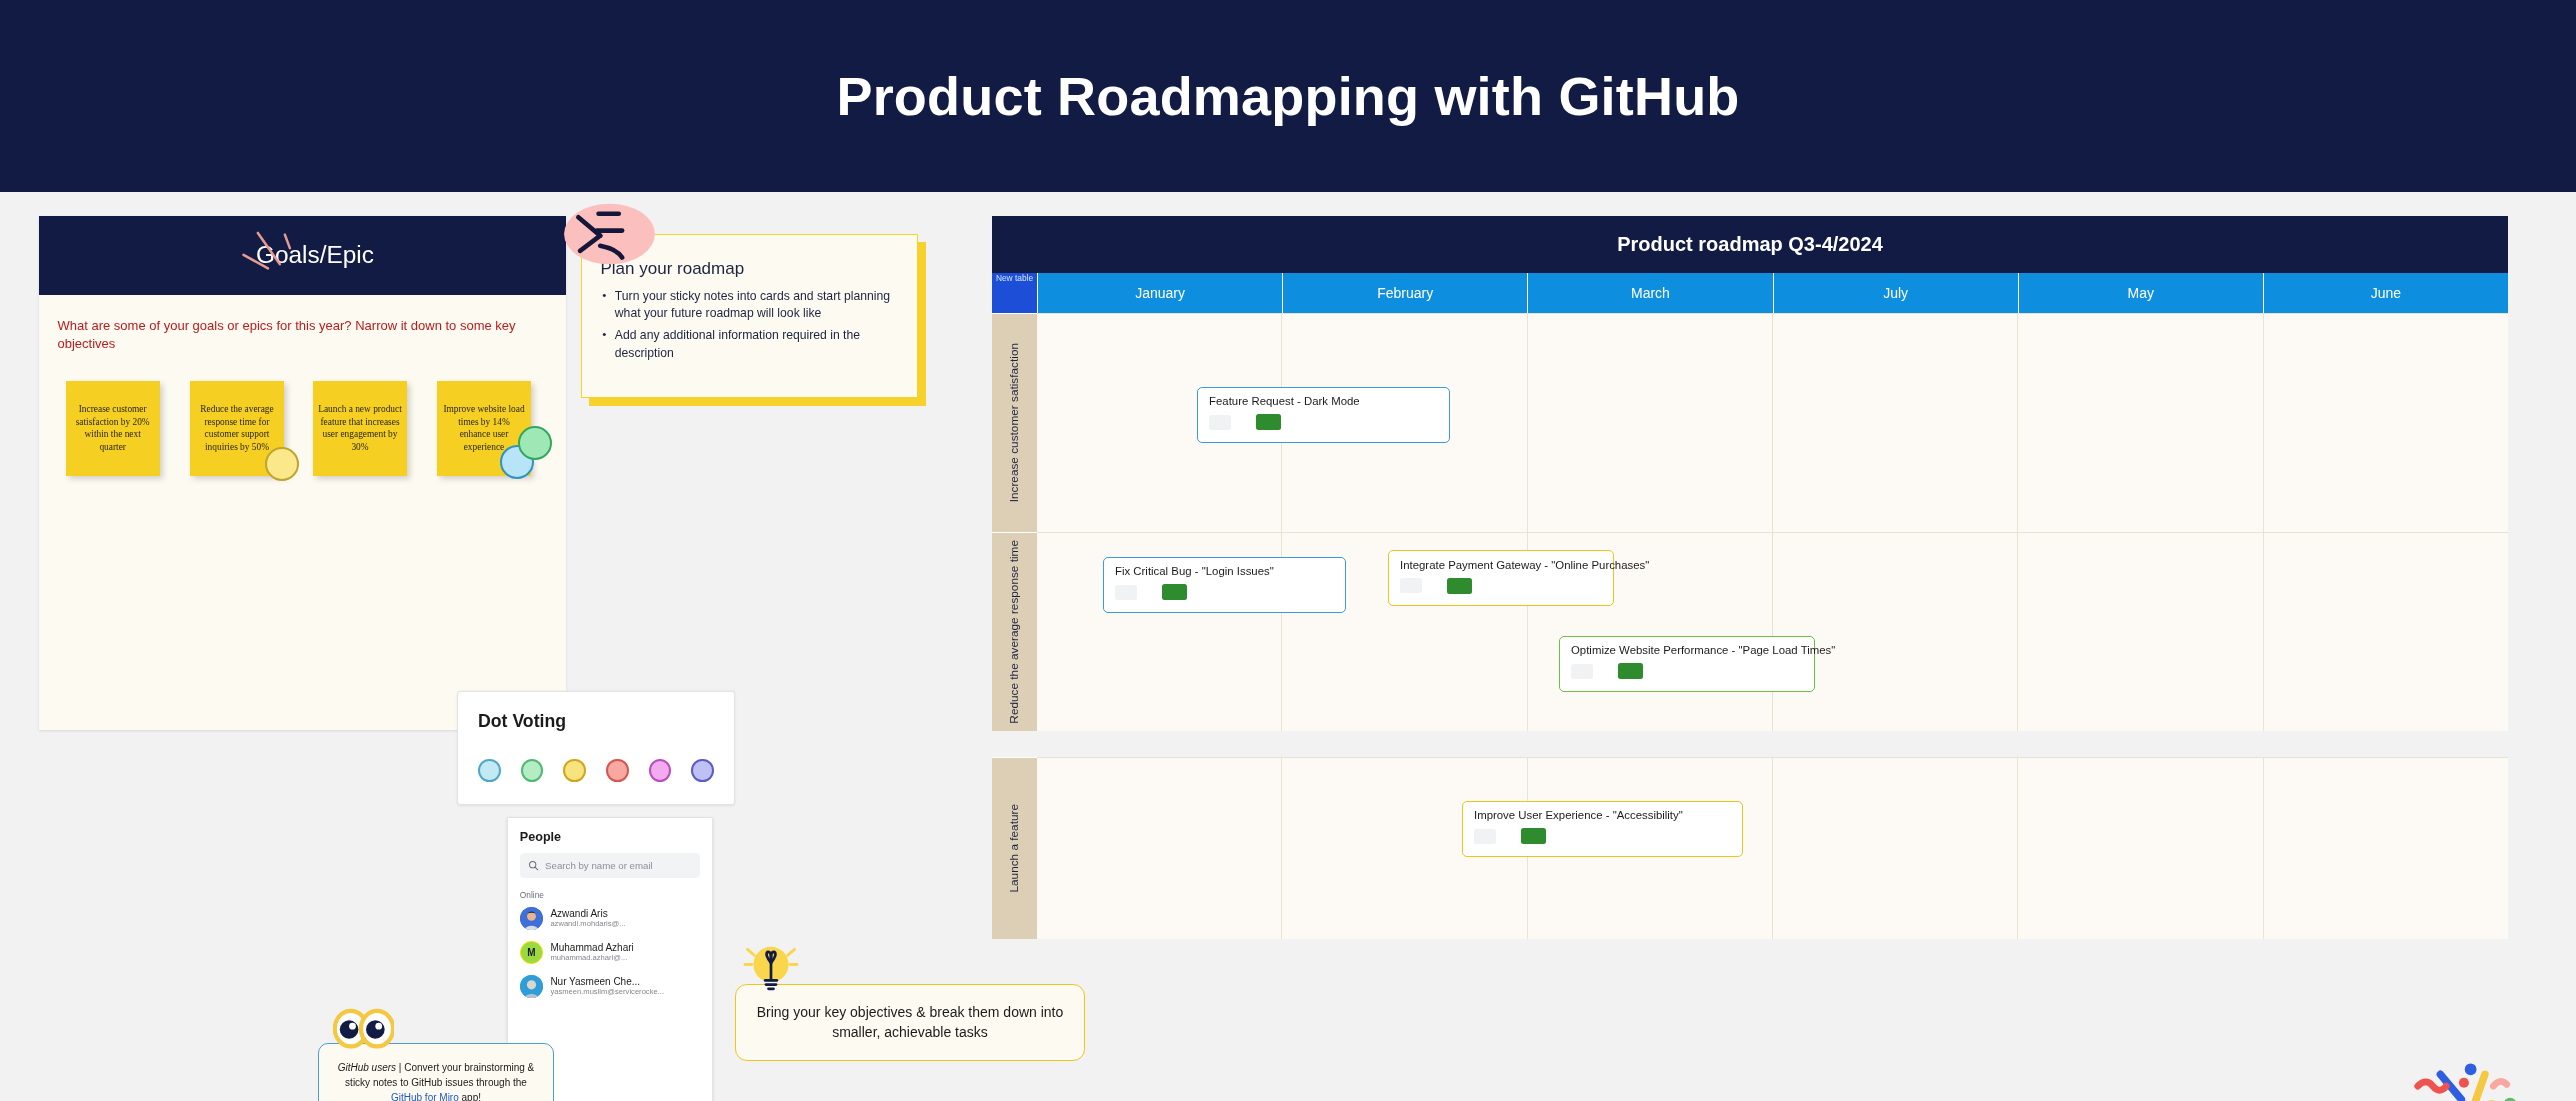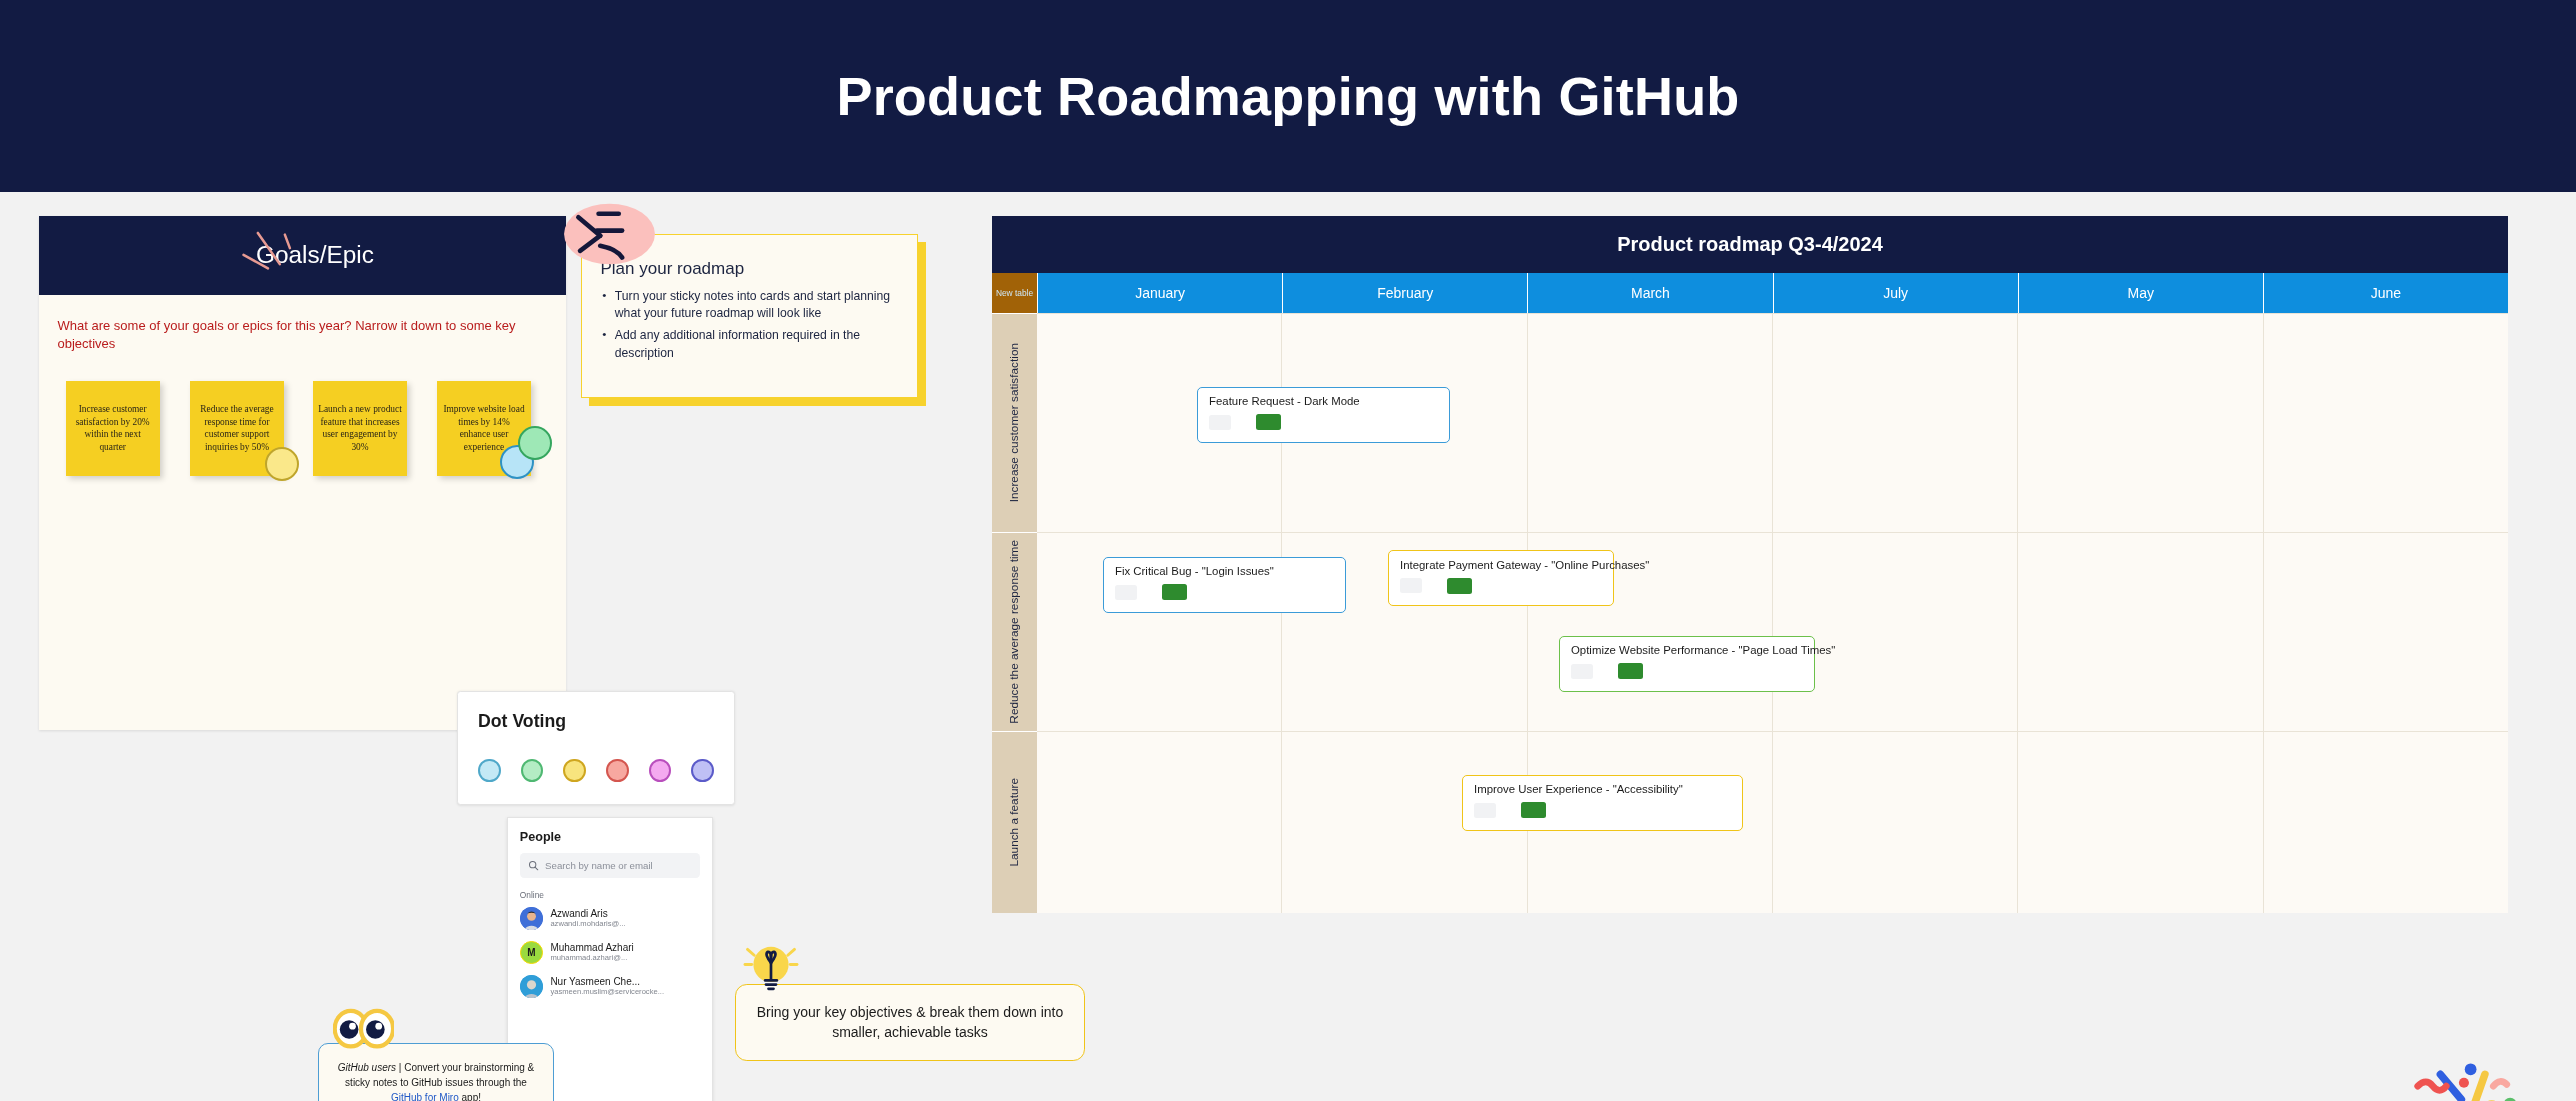--- a/index.html
+++ b/index.html
@@ -235,37 +235,37 @@
   .roadmap-grid {
     position: relative;
     width: 1516px; height: 600px;
   }
   .month-head-row {
     display: flex; height: 40px;
     margin-left: 0;
   }
   .corner-cell {
     width: 45px; flex: none;
-    background: #a16207;
-    display: flex; align-items: center; justify-content: center;
+    background: #1d4ed8;
+    display: flex; justify-content: center;
     overflow: hidden;
   }
   .corner-cell span { font-size: 8.4px; color: #cfe9f9; white-space: nowrap; }
   .month-cell {
     flex: 1 1 0;
     background: #0e8ede;
     border-left: 1.7px solid #ffffff;
     display: flex; align-items: center; justify-content: center;
   }
   .month-cell span { color: #fff; font-size: 14px; }
 
   .body-row { display: flex; position: relative; }
   .body-row.r0 { height: 219px; }
   .body-row.r1 { height: 199px; }
-  .body-row.r2 { height: 182px; }
+  .body-row.r2 { height: 182px; margin-top: 26px; }
 
   .row-label {
     width: 45px; flex: none;
     background: #ddcfb6;
     border-top: 0.8px solid #ffffff;
     display: flex; align-items: center; justify-content: center;
     overflow: hidden;
   }
   .row-label span {
     writing-mode: vertical-rl;

